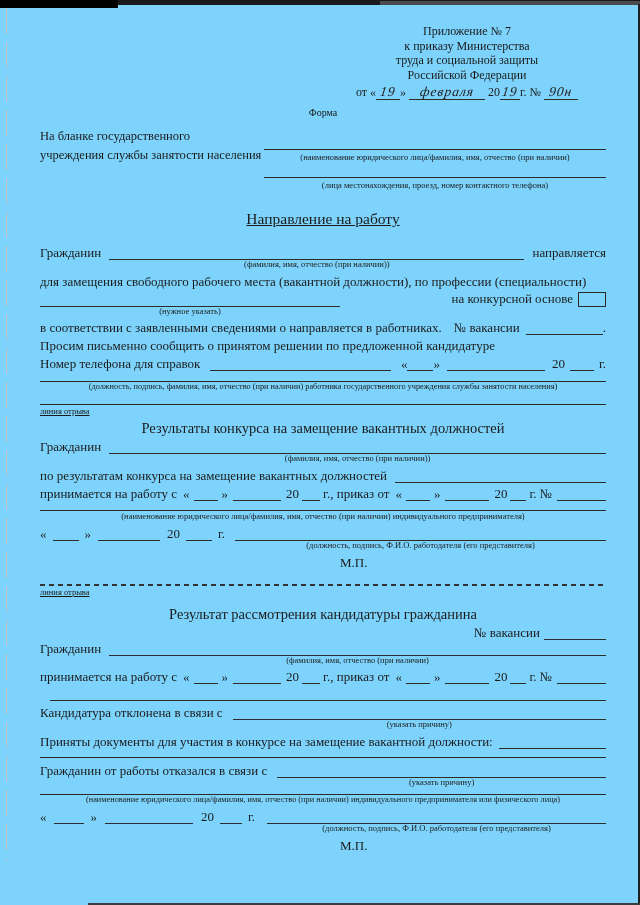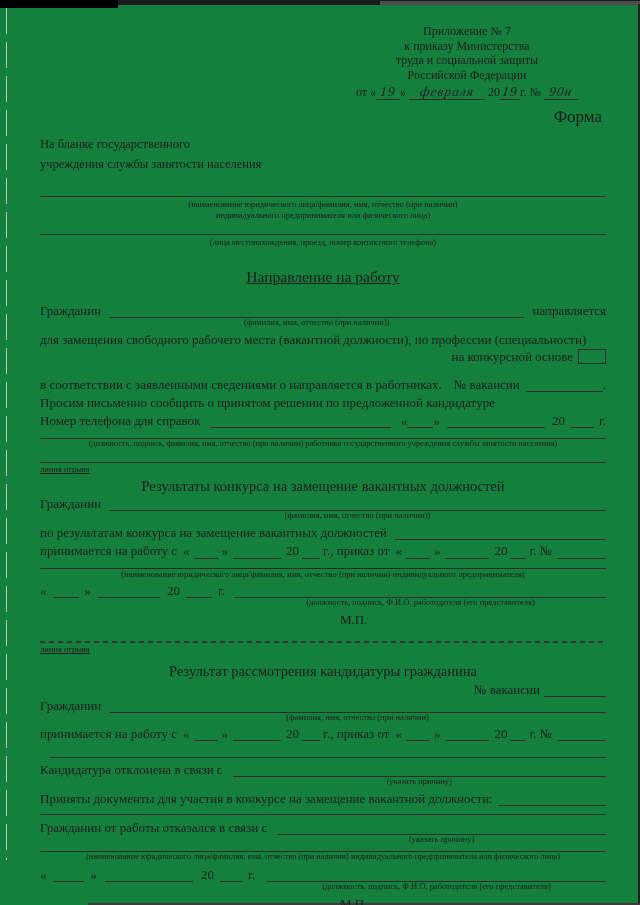--- a/index.html
+++ b/index.html
@@ -1,16 +1,16 @@
 <!DOCTYPE html>
 <html><head>
 <meta charset="utf-8">
 <style>
   html,body{margin:0;padding:0;background:#e8e8e8;}
-  .page{position:relative;width:640px;height:905px;background:#15803d;overflow:hidden;
+  .page{position:relative;width:640px;height:905px;background:#7dd3fc;overflow:hidden;
         font-family:"Liberation Serif",serif;color:#1b1b1b;}
   
   .scan-top{position:absolute;top:0;left:0;width:100%;height:5px;background:#1a1a1a;}
   .scan-top-thick{position:absolute;top:0;left:0;width:118px;height:8px;background:#000;}
   .scan-top-fade{position:absolute;top:1px;left:380px;right:0;height:4px;background:#4c4c4c;}
   .scan-right{position:absolute;top:4px;right:0;width:2px;bottom:0;background:#1f1f1f;}
   .scan-bottom{position:absolute;bottom:0;left:88px;right:0;height:2px;background:#3c3c3c;}
   .scan-left{position:absolute;left:6px;top:8px;bottom:45px;width:1px;
              background:repeating-linear-gradient(180deg,#c4c4c4 0 26px,transparent 26px 34px);}
   .content{position:absolute;left:40px;right:34px;top:24px;font-size:13px;line-height:1.16;}
@@ -25,23 +25,23 @@
   .rule{border-top:1.4px solid #2b2b2b;height:0;}
   .dashed{height:2px;background:repeating-linear-gradient(90deg,#333 0 5px,transparent 5px 9px);}
   .tearlbl{text-align:left;font-size:8.5px;margin-top:2px;text-decoration:underline;}
 
   
   .appendix{margin-left:auto;width:278px;text-align:center;font-size:12px;line-height:1.22;}
   .order-line{white-space:nowrap;margin-top:1px;}
   .hand{font-style:italic;font-size:13.5px;letter-spacing:1px;transform:skewX(-8deg);
         display:inline-block;color:#222;}
   .u{border-bottom:1px solid #2c2c2c;display:inline-block;text-align:center;height:15px;}
-  .forma{text-align:right;font-size:17px;margin:7px 4px 9px;}
-
-  .letterhead{display:flex;margin-bottom:4px;flex-direction:column;}
+  .forma{text-align:center;font-size:10px;margin:7px 4px 9px;}
+
+  .letterhead{display:flex;margin-bottom:4px;}
   .lh-left{width:224px;font-size:12.5px;line-height:1.55;flex:0 0 auto;}
   .lh-right{flex:1 1 auto;padding-top:22px;}
   .lh-right .rule{margin-bottom:2px;}
 
   .title-main{text-align:center;font-size:15.5px;margin:20px 0 17px;text-decoration:underline;}
   .title-sec{text-align:center;font-size:14.5px;margin:3px 0 2px;}
 
   .checkbox{display:inline-block;width:26px;height:13px;border:1.3px solid #2b2b2b;
             margin-left:5px;flex:0 0 auto;}
   .mp{font-size:13px;margin-left:53%;}
@@ -75,41 +75,43 @@
     <div class="forma">Форма</div>
 
     <div class="letterhead">
       <div class="lh-left">
         <div>На бланке государственного</div>
         <div>учреждения службы занятости населения</div>
       </div>
       <div class="lh-right">
         <div class="rule"></div>
         <div class="capline">(наименование юридического лица/фамилия, имя, отчество (при наличии)</div>
-        <div class="capline">индивидуального предпринимателя или физического лица)</div>
         <div class="rule" style="margin-top:14px"></div>
         <div class="capline">(лица местонахождения, проезд, номер контактного телефона)</div>
       </div>
     </div>
 
     <div class="title-main">Направление на работу</div>
 
     <div class="row" style="margin-bottom:14px">
       <span>Гражданин</span>
       <span class="bl grow fld" style="margin:0 8px">
           <span class="cap">(фамилия, имя, отчество (при наличии))</span>
         </span>
       <span>направляется</span>
     </div>
 
     <div class="row" style="margin-bottom:2px">
       <span>для замещения свободного рабочего места (вакантной должности), по профессии (специальности)</span>
     </div>
 
     <div class="row" style="margin-bottom:13px">
+      <span class="bl fld" style="width:300px">
+          <span class="cap">(нужное указать)</span>
+        </span>
       <span class="grow"></span>
       <span>на конкурсной основе</span>
       <span class="checkbox"></span>
     </div>
 
     <div class="row" style="margin-bottom:3px">
       <span>в соответствии с заявленными сведениями о направляется в работниках.</span>
       <span class="sp"></span>
         <span class="sp"></span>
       <span>№ вакансии</span>

